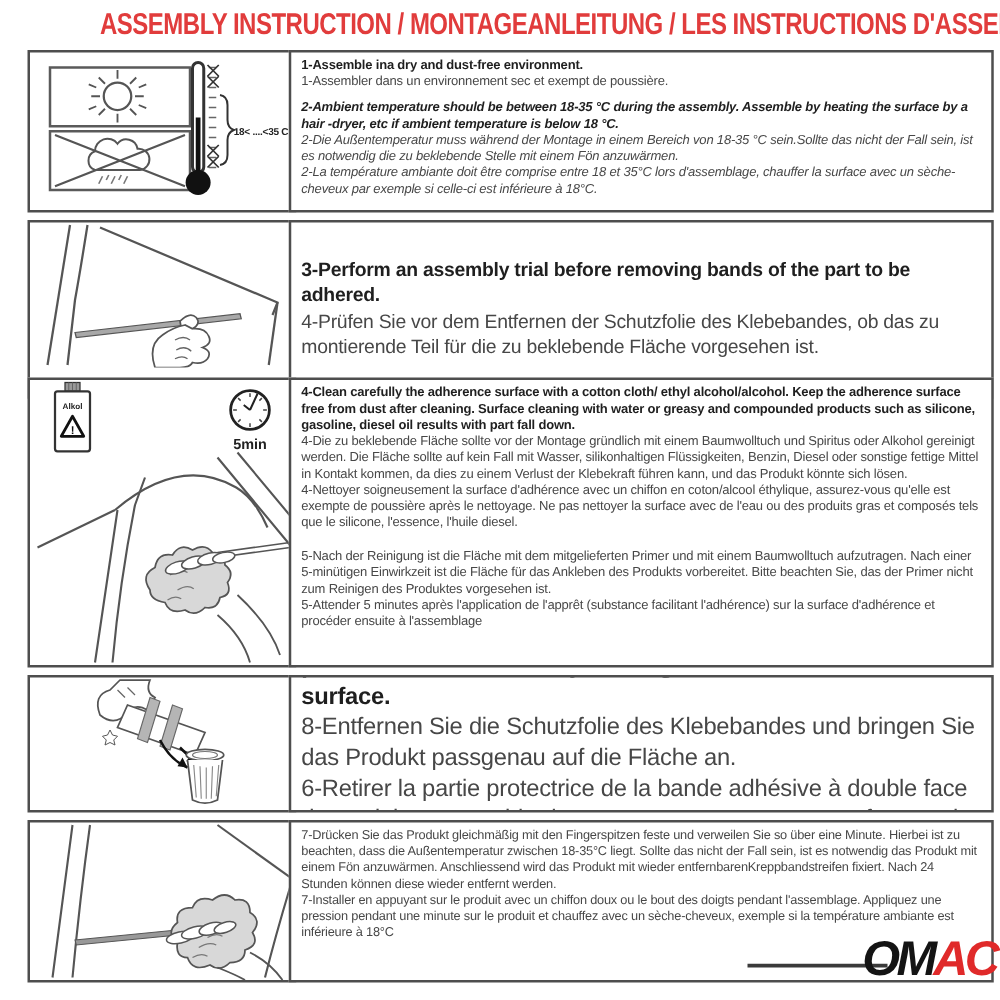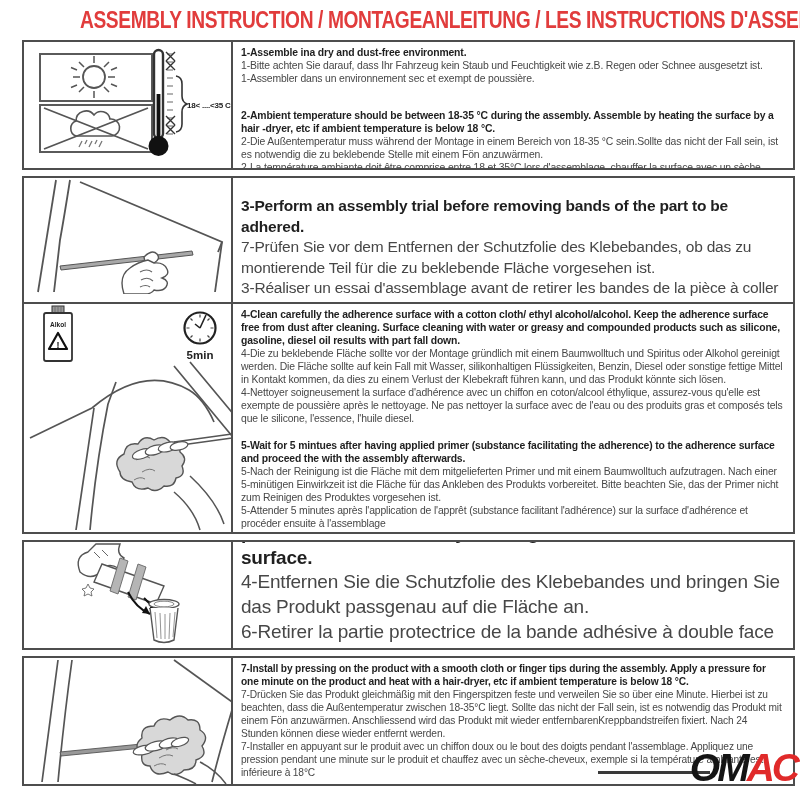--- a/index.html
+++ b/index.html
@@ -17,21 +17,21 @@
   .rightbox { left:231px; width:564px; padding:4px 8px; }
   .r1 { top:40px;  height:130px; }
   .r2 { top:176px; height:143px; }
   .r3 { top:302px; height:232px; }
   .r4 { top:540px; height:110px; }
   .r5 { top:656px; height:130px; }
   .vcenter { display:flex; flex-direction:column; justify-content:center; }
   p { margin:0; color:#474747; }
   .step p { font-size:10.4px; line-height:1.25; letter-spacing:-0.15px; }
   .step p.en { font-weight:bold; color:#1f1f1f; }
-  .gap8  .step + .step { margin-top:24px; }
+  .gap8  .step + .step { margin-top:8px;font-style:italic; }
   .gap14 .step + .step { margin-top:14px; }
   .big p   { font-size:15.5px; line-height:1.32; letter-spacing:-0.2px; }
   .mid p   { font-size:19px; line-height:1.3;  letter-spacing:-0.2px; }
   .small p { font-size:10.2px; line-height:1.28; letter-spacing:-0.15px; }
   svg { display:block; font-family:"Liberation Sans", sans-serif; }
   .footer-rule { position:absolute; top:771px; left:598px; width:112px; height:2.5px; background:#3a3a3a; }
   .logo {
     position:absolute; top:746px; right:3px;
     font-size:39px; font-weight:bold; font-style:italic; letter-spacing:-3px; white-space:nowrap;margin-left:32px;
   }
@@ -65,21 +65,20 @@
         <path d="M143,12h6 M143,20h6 M143,28h6 M143,36h6 M143,44h6 M143,52h6 M143,60h6 M143,68h6 M143,76h6 M143,84h6 M143,92h6" stroke="#666" stroke-width="1.1" fill="none"></path>
         <path d="M142,10l9,9 M151,10l-9,9 M142,19l9,9 M151,19l-9,9 M142,74l9,9 M151,74l-9,9 M142,83l9,9 M151,83l-9,9" stroke="#333" stroke-width="1.4" fill="none"></path>
         <path d="M152,34 q6,1 6,8 v12 q0,6 5,8 q-5,2 -5,8 v12 q0,7 -6,8" fill="none" stroke="#333" stroke-width="1.6"></path>
         <text x="163" y="66" font-size="8" font-weight="bold" letter-spacing="-0.2" fill="#222">18&lt; ....&lt;35 C</text>
       </g>
     </svg>
   </div>
   <div class="box rightbox r1 gap8">
     <div class="step">
       <p class="en">1-Assemble ina dry and dust-free environment.</p>
-      <p>1-Bitte achten Sie darauf, dass Ihr Fahrzeug kein Staub und Feuchtigkeit wie z.B. Regen oder Schnee ausgesetzt ist.</p>
       <p>1-Assembler dans un environnement sec et exempt de poussière.</p>
     </div>
     <div class="step">
       <p class="en">2-Ambient temperature should be between 18-35 °C  during the assembly. Assemble by heating the surface by a hair -dryer, etc if ambient temperature is below 18 °C.</p>
       <p>2-Die Außentemperatur muss während der Montage in einem Bereich von 18-35 °C  sein.Sollte das nicht der Fall sein, ist es notwendig die zu beklebende Stelle mit einem Fön anzuwärmen.</p>
       <p>2-La température ambiante doit être comprise entre 18 et 35°C lors d'assemblage, chauffer la surface avec un sèche-cheveux par exemple si celle-ci est inférieure à 18°C.</p>
     </div>
   </div>
 
   <div class="box leftbox r2">
@@ -94,22 +93,21 @@
       <g>
         <path d="M120,79 q8,-8 13,-3 q4,5 -3,9 l-8,5 z" fill="#fff" stroke="#555" stroke-width="1.4"></path>
         <path d="M100,116 Q94,98 106,90 Q114,84 124,82 L130,85 Q140,84 143,91 Q146,97 138,100 Q146,103 142,109 Q138,114 130,112 Q128,116 120,116 Z" fill="#fff" stroke="#555" stroke-width="1.4"></path>
         <path d="M116,94 q7,-4 12,0 M117,102 q7,-4 12,1 M116,109 q6,-3 10,0" fill="none" stroke="#666" stroke-width="1.1"></path>
       </g>
     </svg>
   </div>
   <div class="box rightbox r2 big vcenter">
     <div class="step">
       <p class="en">3-Perform an assembly trial before removing bands of the part to be adhered.</p>
-      <p>7-Prüfen Sie vor dem Entfernen der Schutzfolie des Klebebandes, ob das zu montierende Teil für die zu beklebende Fläche vorgesehen ist.</p>
-      <p>3-Réaliser un essai d'assemblage avant de retirer les bandes de la pièce à coller</p>
+      <p>4-Prüfen Sie vor dem Entfernen der Schutzfolie des Klebebandes, ob das zu montierende Teil für die zu beklebende Fläche vorgesehen ist.</p>
     </div>
   </div>
 
   <div class="box leftbox r3">
     <svg width="211" height="228" viewBox="0 0 211 228">
       <g>
         <rect x="28" y="2" width="12" height="7" fill="#999" stroke="#333" stroke-width="1"></rect>
         <path d="M31,2v7 M34,2v7 M37,2v7" stroke="#666" stroke-width="0.8"></path>
         <rect x="20" y="9" width="28" height="48" rx="2" fill="#fff" stroke="#333" stroke-width="1.8"></rect>
         <text x="34" y="23" text-anchor="middle" font-size="6.5" font-weight="bold" fill="#222">Alkol</text>
@@ -140,21 +138,20 @@
       </g>
     </svg>
   </div>
   <div class="box rightbox r3 gap14">
     <div class="step">
       <p class="en">4-Clean carefully the adherence surface with a cotton cloth/ ethyl alcohol/alcohol. Keep the adherence surface free from dust after cleaning. Surface cleaning with water or greasy and compounded products such as silicone, gasoline, diesel oil results with part fall down.</p>
       <p>4-Die zu beklebende Fläche sollte vor der Montage gründlich mit einem Baumwolltuch und Spiritus oder Alkohol gereinigt werden. Die Fläche sollte auf kein Fall mit Wasser, silikonhaltigen Flüssigkeiten, Benzin, Diesel oder sonstige fettige Mittel in Kontakt kommen, da dies zu einem Verlust der Klebekraft führen kann, und das Produkt könnte sich lösen.</p>
       <p>4-Nettoyer soigneusement la surface d'adhérence avec un chiffon en coton/alcool éthylique, assurez-vous qu'elle est exempte de poussière après le nettoyage. Ne pas nettoyer la surface avec de l'eau ou des produits gras et composés tels que le silicone, l'essence, l'huile diesel.</p>
     </div>
     <div class="step">
-      <p class="en">5-Wait for 5 mintues after having applied primer (substance facilitating the adherence) to the adherence surface and proceed the with the assembly afterwards.</p>
       <p>5-Nach der Reinigung ist die Fläche mit dem mitgelieferten Primer und mit einem Baumwolltuch aufzutragen. Nach einer 5-minütigen Einwirkzeit ist die Fläche für das Ankleben des Produkts vorbereitet. Bitte beachten Sie, das der Primer nicht zum Reinigen des Produktes vorgesehen ist.</p>
       <p>5-Attender 5 minutes après l'application de l'apprêt (substance facilitant l'adhérence) sur la surface d'adhérence et procéder ensuite à l'assemblage</p>
     </div>
   </div>
 
   <div class="box leftbox r4">
     <svg width="211" height="106" viewBox="0 0 211 106">
       <g>
         <path d="M56,30 Q50,14 64,10 L72,2 96,2 Q92,12 100,16 L94,26 Q84,20 78,28 Q68,40 56,30 Z" fill="#fff" stroke="#555" stroke-width="1.4"></path>
         <path d="M70,10l6,6 M78,8l6,6" stroke="#666" stroke-width="1"></path>
@@ -173,21 +170,21 @@
         <ellipse cx="140" cy="62" rx="15" ry="4.5" fill="#fff" stroke="#555" stroke-width="1.4"></ellipse>
         <ellipse cx="140" cy="62" rx="10" ry="2.8" fill="none" stroke="#777" stroke-width="0.9"></ellipse>
         <path d="M126,66 L130,98 Q140,103 150,98 L154,66" fill="#fff" stroke="#555" stroke-width="1.4"></path>
         <path d="M131,70 L133,96 M136,71 L137,97 M141,72 L141,97 M146,71 L145,97 M151,70 L149,95" stroke="#888" stroke-width="0.9" fill="none"></path>
       </g>
     </svg>
   </div>
   <div class="box rightbox r4 mid vcenter">
     <div class="step">
       <p class="en">6-Remove the protective side of double-surfaced band on the product and assemble by starting from the oval and closed surface.</p>
-      <p>4-Entfernen Sie die Schutzfolie des Klebebandes und bringen Sie das Produkt passgenau auf die Fläche an.</p>
+      <p>8-Entfernen Sie die Schutzfolie des Klebebandes und bringen Sie das Produkt passgenau auf die Fläche an.</p>
       <p>6-Retirer la partie protectrice de la bande adhésive à double face du produit et assembler-le en commençant par une surface ovale et fermée.</p>
     </div>
   </div>
 
   <div class="box leftbox r5">
     <svg width="211" height="126" viewBox="0 0 211 126">
       <g fill="none" stroke="#555" stroke-width="1.7">
         <path d="M34,2 L18,124 M48,2 Q40,60 34,124"></path>
         <path d="M150,2 L211,46"></path>
         <path d="M208,52 Q196,92 188,124"></path>
@@ -199,21 +196,20 @@
         <ellipse cx="120" cy="92" rx="11" ry="4.5" transform="rotate(-12 120 92)" fill="#fff" stroke="#555" stroke-width="1.2"></ellipse>
         <ellipse cx="132" cy="88" rx="11" ry="4.5" transform="rotate(-14 132 88)" fill="#fff" stroke="#555" stroke-width="1.2"></ellipse>
         <ellipse cx="145" cy="85" rx="10" ry="4.5" transform="rotate(-16 145 85)" fill="#fff" stroke="#555" stroke-width="1.2"></ellipse>
         <ellipse cx="156" cy="84" rx="9" ry="4" transform="rotate(-18 156 84)" fill="#fff" stroke="#555" stroke-width="1.2"></ellipse>
         <path d="M150,116 Q165,122 172,126 M176,104 Q192,112 202,126" fill="none" stroke="#555" stroke-width="1.5"></path>
       </g>
     </svg>
   </div>
   <div class="box rightbox r5 small">
     <div class="step">
-      <p class="en">7-Install by pressing on the product with a smooth cloth or finger tips during the assembly. Apply a pressure for one minute on the product and heat with a hair-dryer, etc if ambient temperature is below 18 °C.</p>
       <p>7-Drücken Sie das Produkt gleichmäßig mit den Fingerspitzen feste und verweilen Sie so über eine Minute. Hierbei ist zu beachten, dass die Außentemperatur zwischen 18-35°C liegt. Sollte das nicht der Fall sein, ist es notwendig das Produkt mit einem Fön anzuwärmen. Anschliessend wird das Produkt mit wieder entfernbarenKreppbandstreifen fixiert. Nach 24 Stunden können diese wieder entfernt werden.</p>
       <p>7-Installer en appuyant sur le produit avec un chiffon doux ou le bout des doigts pendant l'assemblage. Appliquez une pression pendant une minute sur le produit et chauffez avec un sèche-cheveux, exemple si la température ambiante est inférieure à 18°C</p>
     </div>
   </div>
 
   <div class="footer-rule"></div>
   <div class="logo">
     <span class="om">OM</span><span class="ac">AC</span>
   </div>
 

